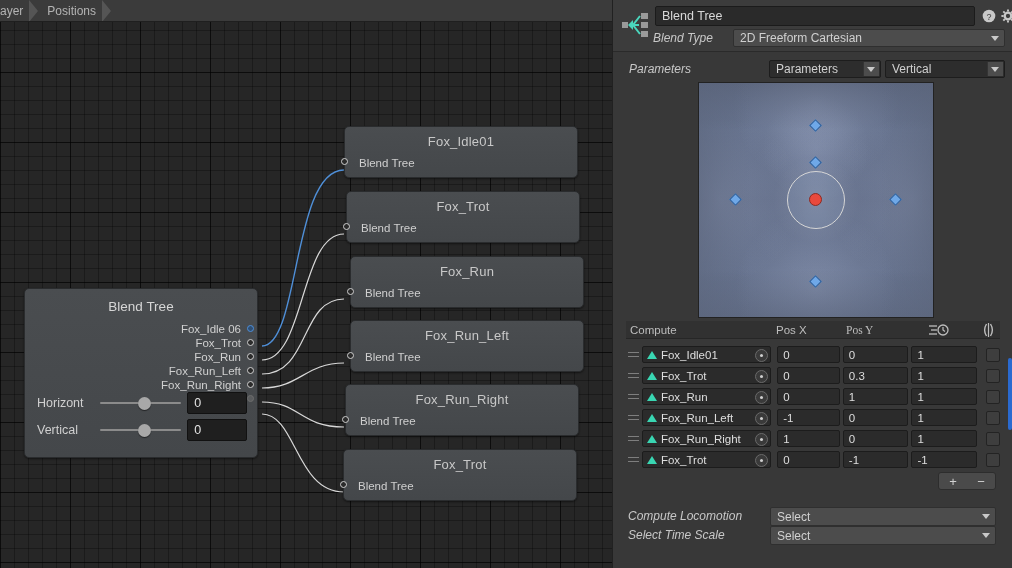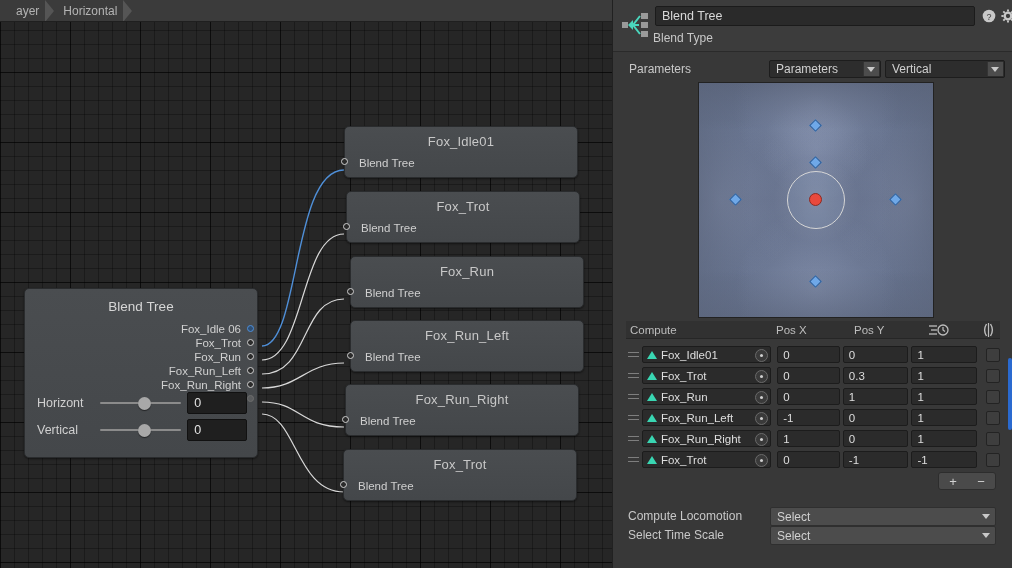--- a/index.html
+++ b/index.html
@@ -33,21 +33,21 @@
   }
   .crumb{
     position:relative; height:22px; display:flex; align-items:center;
     padding:0 14px 0 10px; color:#b4b4b4; font-size:12px; white-space:nowrap;
   }
   .crumb::after{
     content:""; position:absolute; right:-1px; top:0;
     width:0; height:0; border-top:11px solid transparent;
     border-bottom:11px solid transparent; border-left:9px solid #555;
   }
-  .crumb.first{ padding-left:16px; }
+  .crumb.first{ padding-left:0; }
   .crumb-filler{ flex:1; }
 
   
   .node{
     position:absolute;
     background:linear-gradient(180deg,#4a4d50 0%,#44474a 100%);
     border:1px solid #2a2c2e;
     border-radius:5px;
     box-shadow:0 1px 2px rgba(0,0,0,.5);
   }
@@ -112,21 +112,21 @@
   }
   #bt-icon{ position:absolute; left:8px; top:10px; width:30px; height:30px; }
   #name-field{
     position:absolute; left:42px; top:6px; width:320px; height:20px;
     background:#2a2a2a; border:1px solid #1b1b1b; border-radius:2px;
     color:#d8d8d8; font-size:12.5px; display:flex; align-items:center; padding-left:6px;
   }
   .headicon{ position:absolute; top:9px; width:14px; height:14px; }
   #help-icon{ left:369px; } #gear-icon{ left:388px; }
 
-  .ins-row{ position:absolute; display:flex; align-items:flex-end; }
+  .ins-row{ position:absolute; display:flex; align-items:flex-end;font-style:italic; }
   .ins-label{ color:#c8c8c8; font-size:12px; }
 
   .dropdown{
     position:relative; background:#4c4c4c; border:1px solid #2f2f2f;
     border-radius:2px; height:18px; display:flex; align-items:center;
     padding-left:6px; color:#d0d0d0; font-size:12px;
   }
   .dropdown.dark{ background:#2d2d2d; border-color:#1d1d1d; }
   .dropdown .arrow{
     position:absolute; right:5px; top:6px; width:0;height:0;
@@ -230,21 +230,21 @@
 </style>
 </head>
 <body>
 
 <div id="root">
 
   <div id="graph">
 
     <div id="breadcrumb">
       <div class="crumb first">ayer</div>
-      <div class="crumb">Horizontal</div>
+      <div class="crumb">Positions</div>
       <div class="crumb-filler"></div>
     </div>
 
     <svg id="wires">
       <path d="M262,346 C300,346 292,170 344,170" fill="none" stroke="#4f8fd8" stroke-width="1.4"></path>
       <path d="M262,360 C305,360 300,234 344,234" fill="none" stroke="#d8d8d8" stroke-width="1.2"></path>
       <path d="M262,374 C310,374 300,299 344,299" fill="none" stroke="#d8d8d8" stroke-width="1.2"></path>
       <path d="M262,388 C300,388 305,363 344,363" fill="none" stroke="#d8d8d8" stroke-width="1.2"></path>
       <path d="M262,402 C300,402 300,427 344,427" fill="none" stroke="#d8d8d8" stroke-width="1.2"></path>
       <path d="M262,414 C296,414 296,492 344,492" fill="none" stroke="#d8d8d8" stroke-width="1.2"></path>
@@ -358,20 +358,24 @@
           <path d="M2.3,2.3 L3.8,3.8"></path>
             <path d="M10.2,10.2 L11.7,11.7"></path>
           <path d="M11.7,2.3 L10.2,3.8"></path>
             <path d="M3.8,10.2 L2.3,11.7"></path>
         </g>
       </svg>
 
       <div class="ins-row" style="left:40px; top:31px;">
         <span class="ins-label">Blend Type</span>
       </div>
+      <div class="dropdown" style="position:absolute; left:120px; top:29px; width:272px;">
+        <span>2D Freeform Cartesian</span>
+        <i class="arrow"></i>
+      </div>
     </div>
 
     <div class="ins-row" style="left:16px; top:62px;">
       <span class="ins-label">Parameters</span>
     </div>
     <div class="dropdown dark" style="position:absolute; left:156px; top:60px; width:112px;">
       <span>Parameters</span>
       <i class="arrowbox"></i>
       <i class="arrow"></i>
     </div>
@@ -389,21 +393,21 @@
     <i class="bpoint" style="left:16%;  top:50%;"></i>
     <i class="bpoint" style="left:84%;  top:50%;"></i>
     <i class="bpoint" style="left:50%;  top:85%;"></i>
     <i id="bcircle" style="left:50%; top:50%;"></i>
     <i id="bcenter" style="left:50%; top:50%;"></i>
   </div>
 
   <div id="table-head">
     <span class="th" style="left:4px;">Compute</span>
     <span class="th" style="left:150px;">Pos X</span>
-    <span class="th" style="left:228px;">Pos Y</span>
+    <span class="th" style="left:220px;font-family:Liberation Serif, serif;">Pos Y</span>
     <svg class="th" style="left:302px; top:2px; width:22px; height:14px;" viewBox="0 0 22 14">
       <g stroke="#bdbdbd" stroke-width="1.3">
         <path d="M1,3 H9"></path>
           <path d="M3,7 H9"></path>
           <path d="M1,11 H9"></path>
       </g>
       <circle cx="15" cy="7" r="5" fill="none" stroke="#bdbdbd" stroke-width="1.3"></circle>
       <path d="M15,4 V7 L17,8.5" stroke="#bdbdbd" stroke-width="1.2" fill="none"></path>
     </svg>
     <svg class="th" style="left:355px; top:1px; width:15px; height:16px;" viewBox="0 0 15 16">

